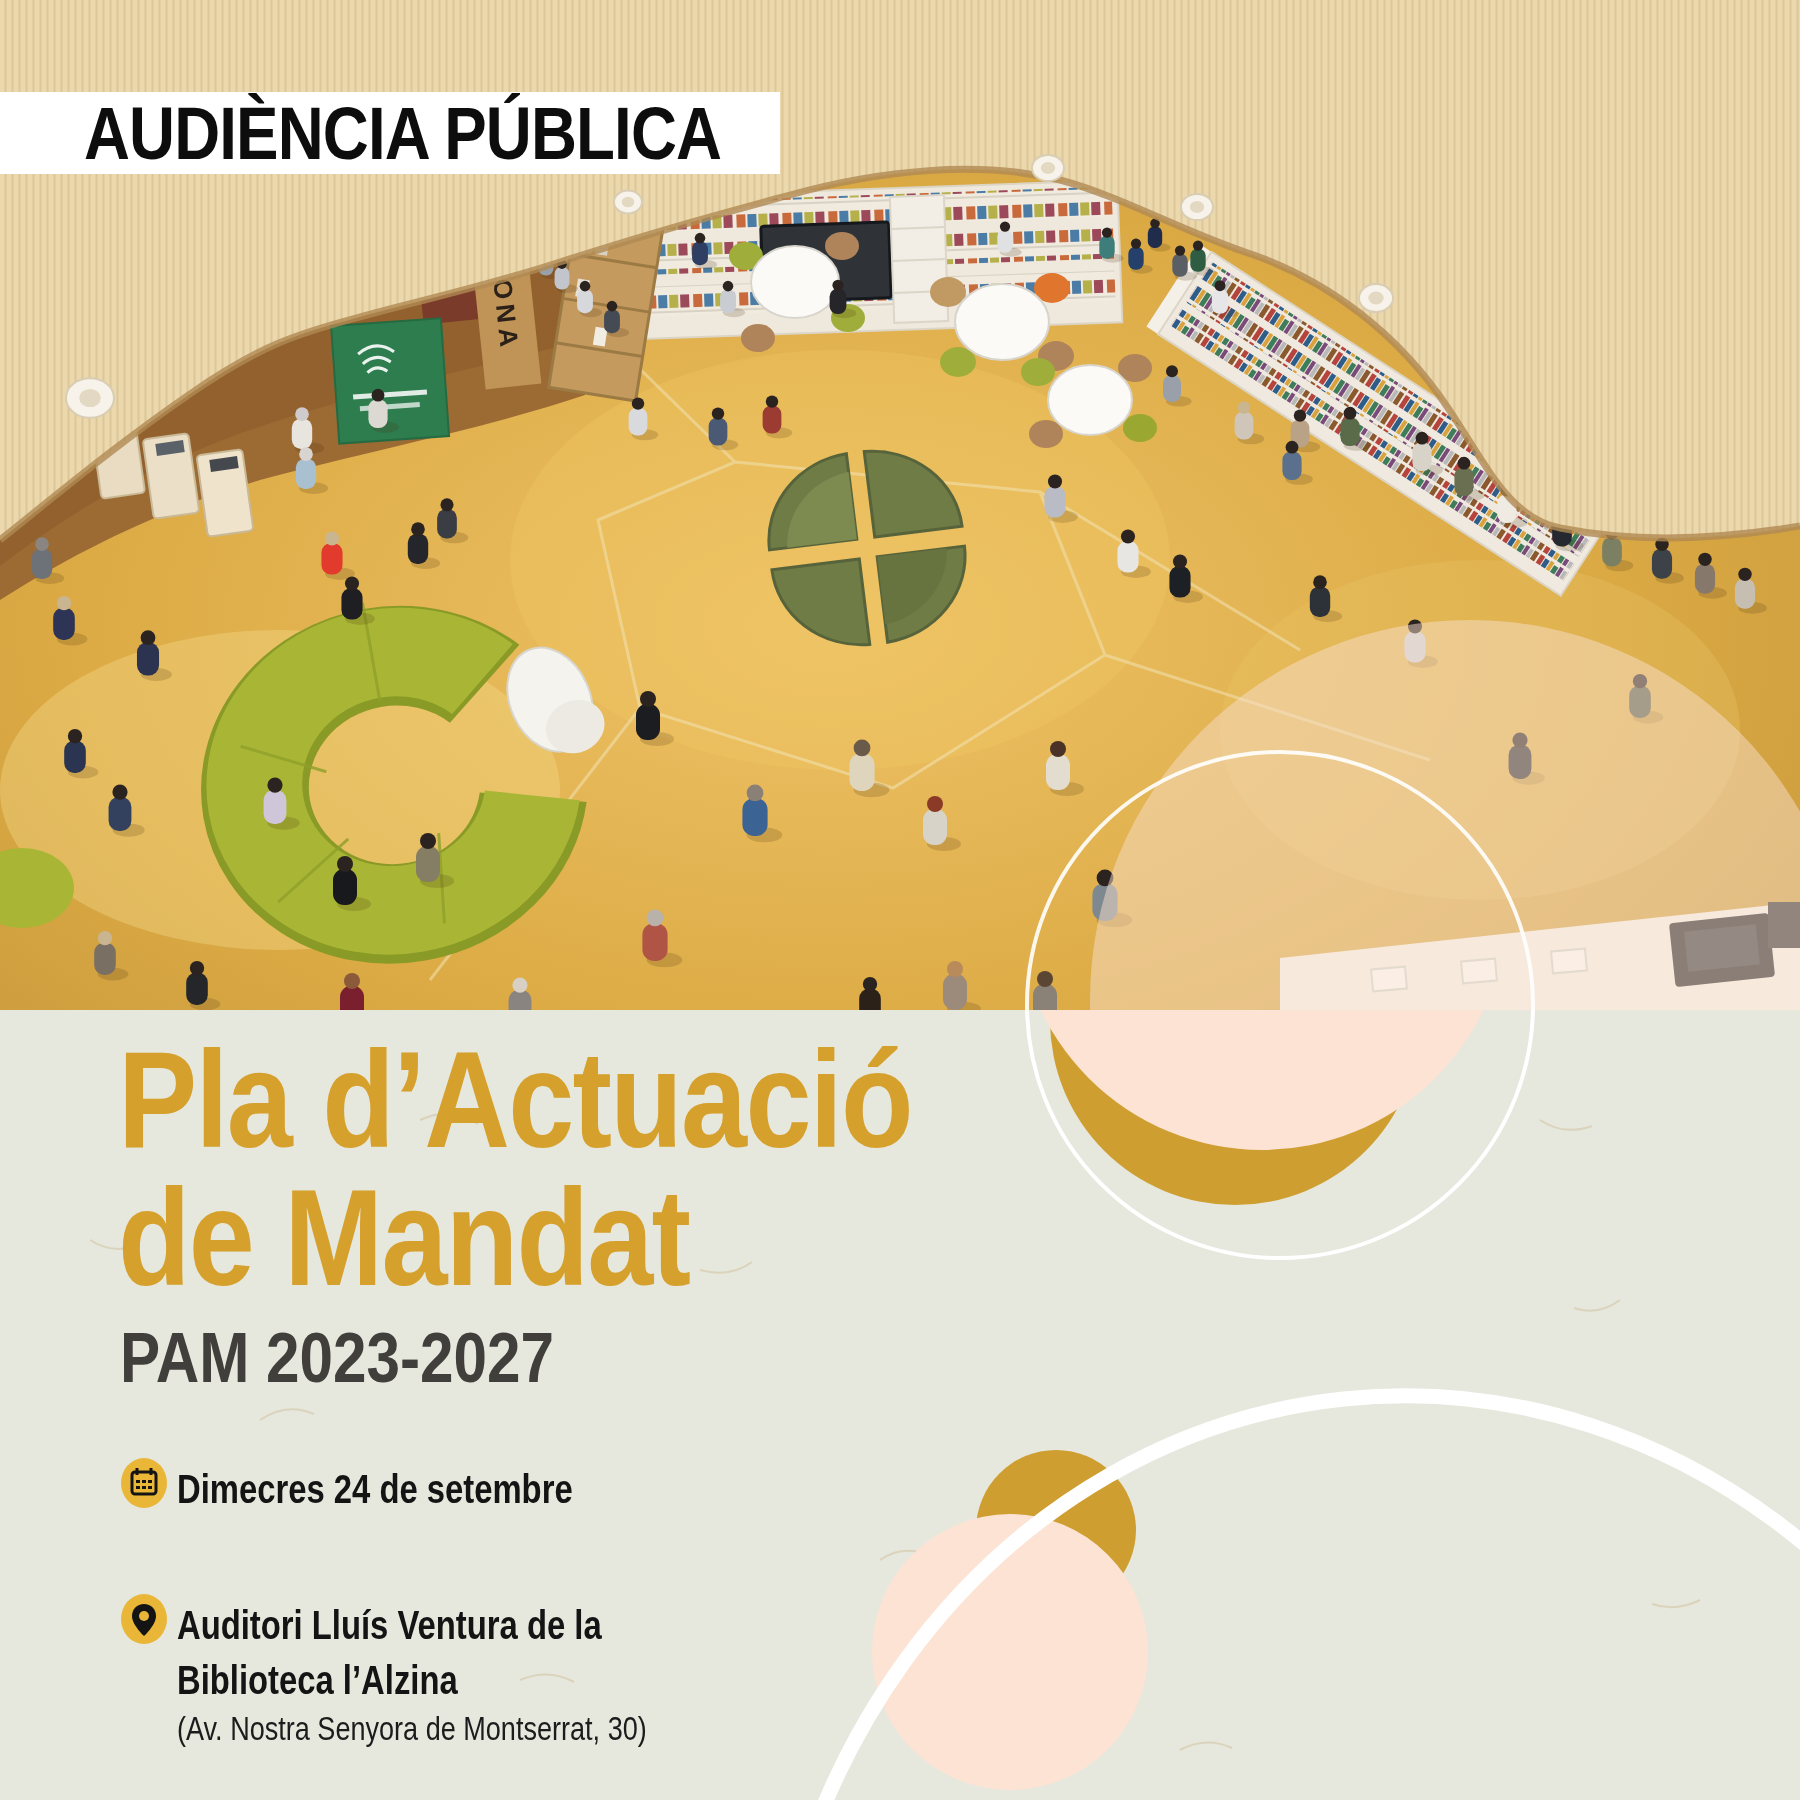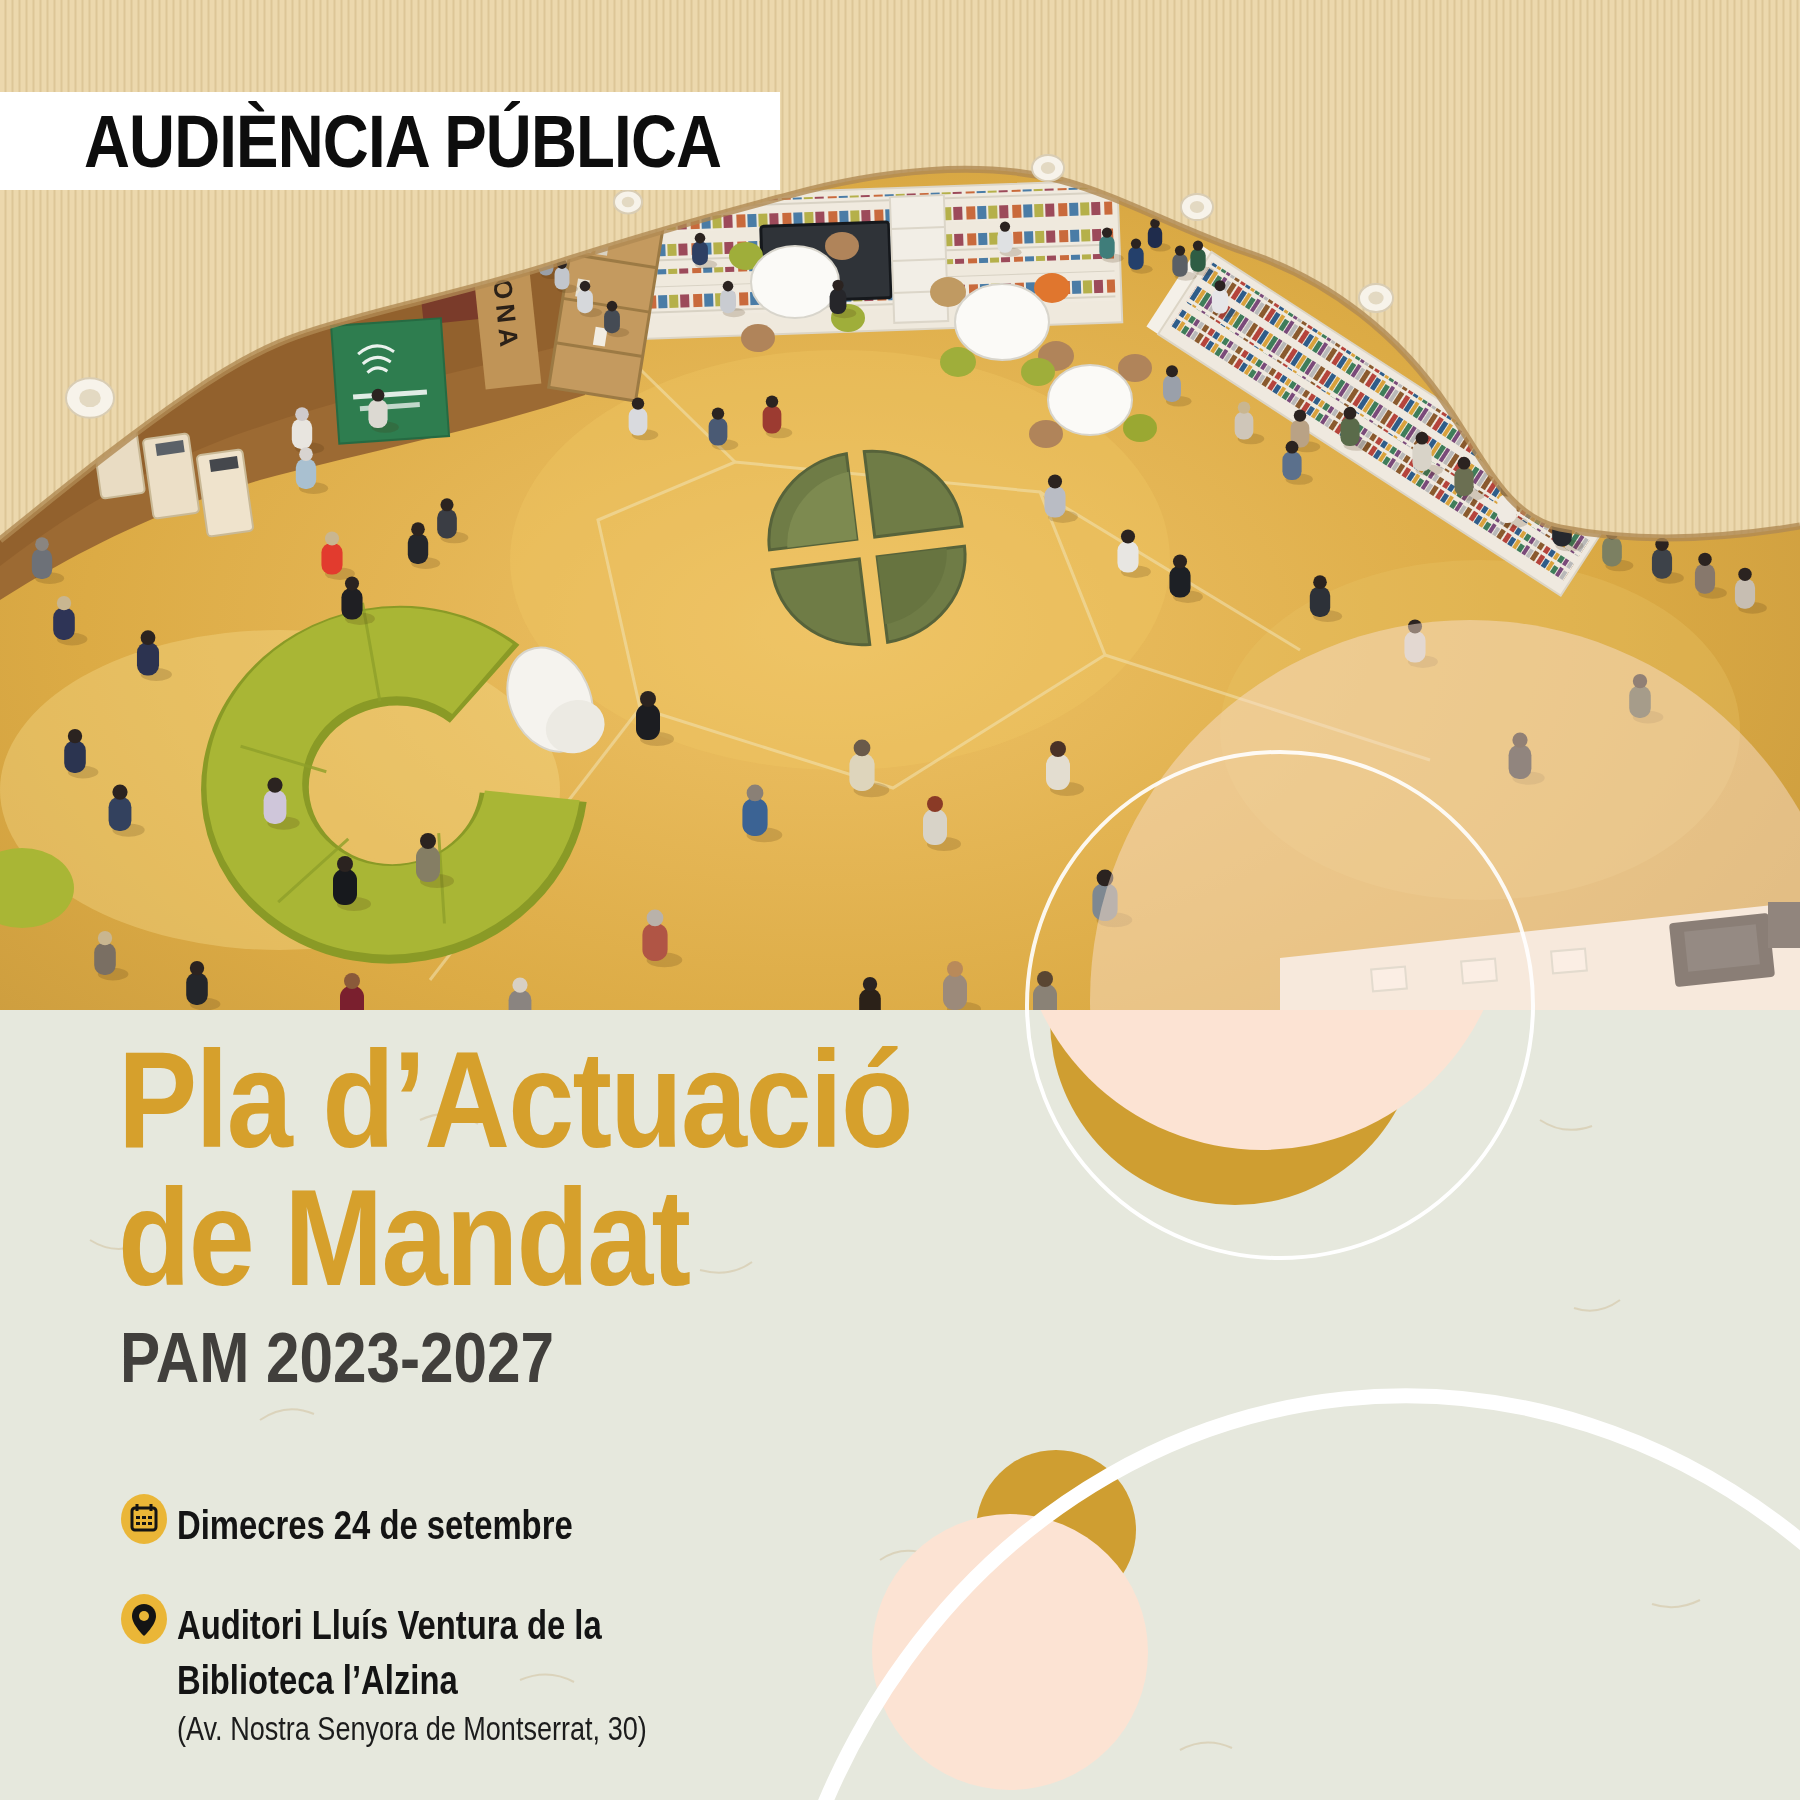--- a/index.html
+++ b/index.html
@@ -2,41 +2,41 @@
 <html><head>
 <meta charset="utf-8">
 <style>
   html,body{margin:0;padding:0;background:#888;}
   .poster{position:relative;width:1800px;height:1800px;overflow:hidden;
           font-family:"Liberation Sans",sans-serif;background:#e6e8dd;}
   
   .photo-wrap{position:absolute;left:0;top:0;width:1800px;height:1010px;}
   .photo-wrap svg{display:block;}
   
-  .banner{position:absolute;left:0;top:92px;width:780px;height:98px;background:#ffffff;
+  .banner{position:absolute;left:0;top:92px;width:780px;height:82px;background:#ffffff;
           display:flex;align-items:center;}
   .banner span{display:inline-block;margin-left:84px;font-size:74px;font-weight:bold;
           color:#0d0d0d;letter-spacing:-1px;white-space:nowrap;
           transform:scaleX(.86);transform-origin:left center;}
   
   .panel{position:absolute;left:0;top:1010px;width:1800px;height:790px;background:#e6e8dd;}
   .panel svg.deco{position:absolute;left:0;top:0;}
   .title{position:absolute;left:118px;top:1030px;font-size:138px;line-height:138px;
          font-weight:bold;color:#d6a02c;letter-spacing:-2px;white-space:nowrap;
          transform:scaleX(.86);transform-origin:left top;}
   .subtitle{position:absolute;left:120px;top:1318px;font-size:70px;font-weight:bold;
          color:#413f3c;letter-spacing:0;transform:scaleX(.86);transform-origin:left top;
          white-space:nowrap;}
   .detail-row{position:absolute;left:120px;white-space:nowrap;}
   .detail-row .icon{position:absolute;left:0;top:-4px;width:48px;height:50px;}
   .detail-text{margin-left:57px;font-size:40px;font-weight:bold;color:#141414;
          line-height:55px;transform:scaleX(.82);transform-origin:left top;}
   .detail-note{margin-left:57px;font-size:33px;font-weight:normal;color:#1c1c1c;
          line-height:42px;transform:scaleX(.82);transform-origin:left top;}
-  .row-date{top:1462px;margin-top:36px;}
+  .row-date{top:1462px;}
   .row-time{top:1532px;}
   .row-place{top:1598px;}
 </style>
 </head>
 <body>
 
 <div class="poster">
 
   <div class="photo-wrap">
     <svg width="1800" height="1010" viewBox="0 0 1800 1010">

